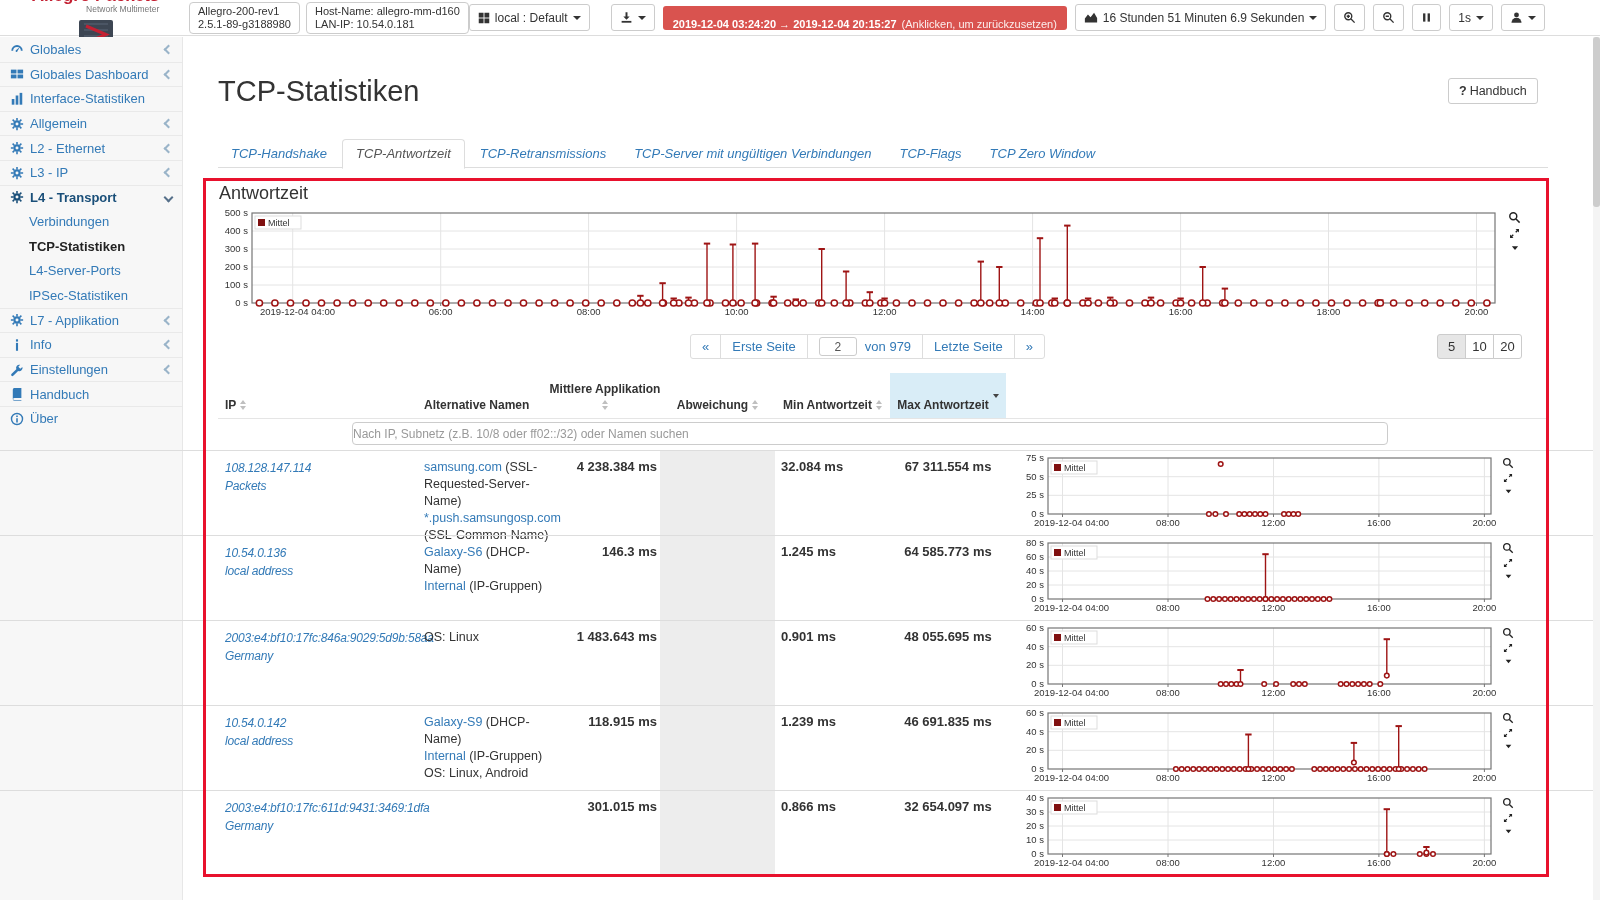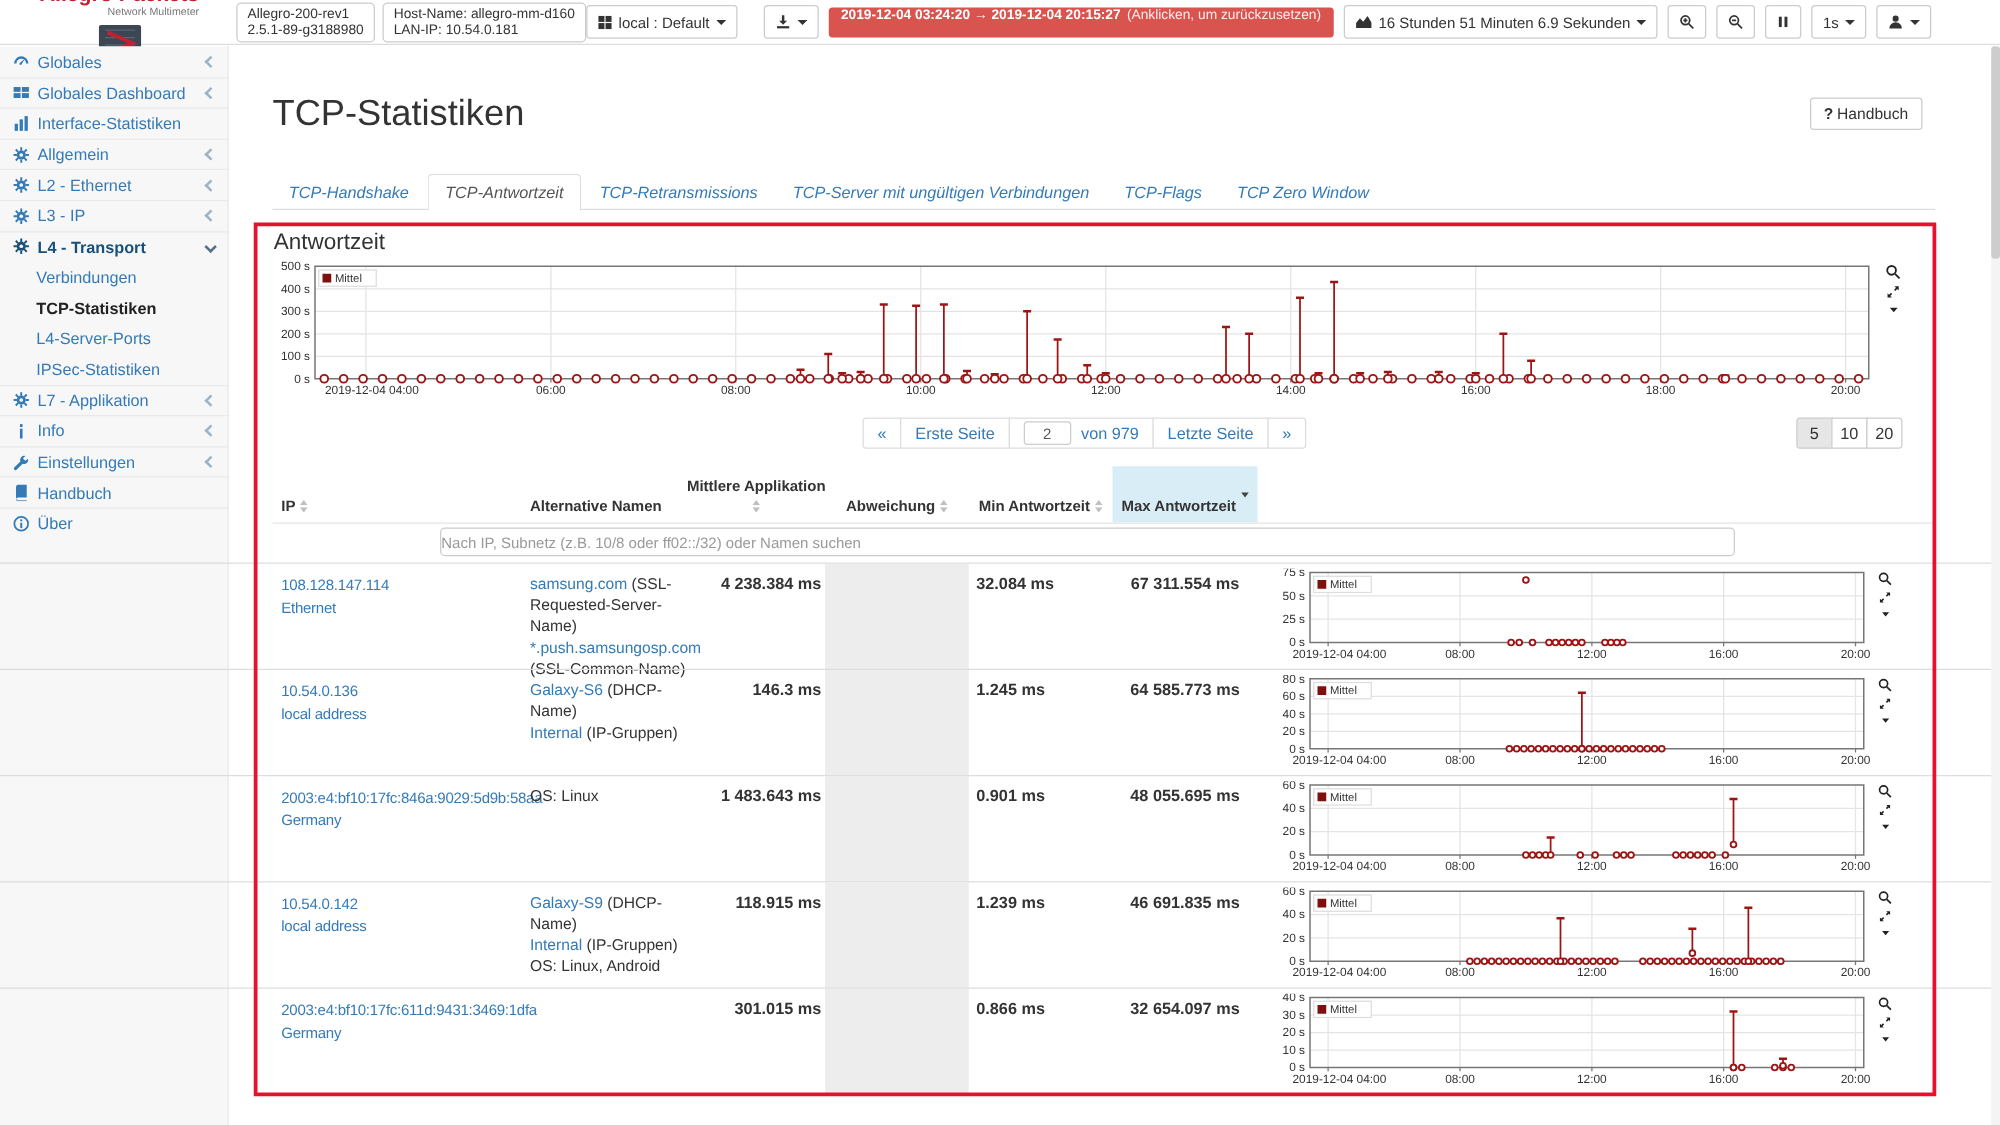--- a/index.html
+++ b/index.html
@@ -11,21 +11,21 @@
   
   #topbar { position:absolute; left:0; top:0; width:1600px; height:36px; background:#fff; border-bottom:1px solid #ddd; display:flex; align-items:center; }
   #brand { display:flex; align-items:center; gap:6px; padding-left:8px; width:183px;flex-direction:column; }
   #brand-title { color:#c42032; font-size:17px; font-weight:bold; line-height:17px; }
   #brand-sub { color:#777; font-size:8.5px; text-align:right; }
   #logo-mark { flex:0 0 auto; }
   .hbox { border:1px solid #ccc; border-radius:4px; background:#fff; font-size:11px; line-height:13px; text-align:left; padding:2px 8px; margin-left:6px; color:#333; }
   .hbtn { border:1px solid #ccc; border-radius:3px; background:#fff; height:27px; display:inline-flex; align-items:center; gap:5px; padding:0 8px; font-size:12px; color:#333; cursor:pointer; }
   .caret { display:inline-block; width:0; height:0; border-left:4px solid transparent; border-right:4px solid transparent; border-top:4px solid #333; }
   #topbar-right { position:absolute; right:55px; top:4px; display:flex; align-items:center; gap:8px; }
-  #time-pill { background:#d9534f; color:#fff; border-radius:3px; height:24px; display:flex; align-items:flex-start; padding:0 10px; font-size:11px; gap:5px; cursor:pointer; }
+  #time-pill { background:#d9534f; color:#fff; border-radius:3px; height:24px; display:flex; align-items:flex-end; padding:0 10px; font-size:11px; gap:5px; cursor:pointer; }
   #time-pill .dates { font-weight:bold; }
   #time-pill .hint { opacity:.9; }
   .icon { display:inline-flex; align-items:center; justify-content:center; color:#333; }
 
   
   #sidebar { position:absolute; left:0; top:37px; width:183px; bottom:0; background:#f7f7f7; border-right:1px solid #e7e7e7; }
   .side-item { height:24.6px; display:flex; align-items:center; padding:0 10px; border-top:1px solid #e9e9e9; color:#337ab7; font-size:13px; cursor:pointer; }
   .side-item:first-child { border-top:none; }
   .si-icon { width:20px; display:inline-flex; color:#337ab7; }
   .side-sub { padding-left:29px; border-top:none; }
@@ -78,21 +78,21 @@
   .tri-down { width:0; height:0; border-left:3.5px solid transparent; border-right:3.5px solid transparent; border-top:4px solid #bfbfbf; }
   .sort-desc .tri-down { border-top-color:#444; margin-bottom:3px; }
   #max-highlight { position:absolute; left:890px; top:0; width:116px; height:45px; background:#d9edf7; }
   #thead-sep { position:absolute; left:218px; top:418px; width:1330px; border-top:1px solid #e5e5e5; }
   #search-input { position:absolute; left:352px; top:422px; width:1036px; height:23px; border:1px solid #ccc; border-radius:4px; padding:0 0; font-size:12px; color:#333; font-family:"Liberation Sans",sans-serif; }
   #search-input::placeholder { color:#999; }
 
   #rows { position:absolute; left:0; top:450px; width:1600px; }
   .trow { position:absolute; left:0; width:1600px; height:85px; border-top:1px solid #ddd; }
   .cell { position:absolute; top:8px; font-size:13px; }
-  .c-ip { left:225px; width:200px; line-height:18px; }
+  .c-ip { left:225px; width:200px; line-height:18px;font-style:italic; }
   .c-ip a { color:#337ab7; display:block; white-space:nowrap; font-size:12px; letter-spacing:-0.2px; }
   .c-names { left:424px; width:126px; line-height:17px; font-size:12.5px; color:#333; }
   .c-names a { color:#337ab7; }
   .c-mean { left:553px; width:104px; text-align:right; font-weight:bold; }
   .c-abw { left:660px; top:0; width:115px; height:85px; background:#ededed; }
   .c-min { left:781px; width:106px; font-weight:bold; }
   .c-max { left:890px; width:116px; text-align:center; font-weight:bold; }
   .row-chart { position:absolute; left:1022px; top:4px; }
   .row-tools { left:1502px; top:6px; }
 
@@ -625,21 +625,21 @@
         <span class="sort-desc"><span class="tri-down"></span></span>
       </div>
     </div>
   <div id="thead-sep"></div>
   <input id="search-input" placeholder="Nach IP, Subnetz (z.B. 10/8 oder ff02::/32) oder Namen suchen" style="">
   <div id="rows">
       <div class="trow" style="top:0px">
       <div class="cell c-abw"></div>
       <div class="cell c-ip">
         <a>108.128.147.114</a>
-        <a>Ethernet</a>
+        <a>Packets</a>
       </div>
       <div class="cell c-names">
           <div class="name-line"><a>samsung.com</a><span> (SSL-Requested-Server-Name)</span></div>
           <div class="name-line"><a>*.push.samsungosp.com</a><span> (SSL-Common-Name)</span></div>
         </div>
       <div class="cell c-mean">4 238.384 ms</div>
       <div class="cell c-min">32.084 ms</div>
       <div class="cell c-max">67 311.554 ms</div>
       <div class="row-chart"><svg width="475" height="75" xmlns="http://www.w3.org/2000/svg">
             <rect x="26" y="3" width="443" height="56" fill="#fff"></rect>

